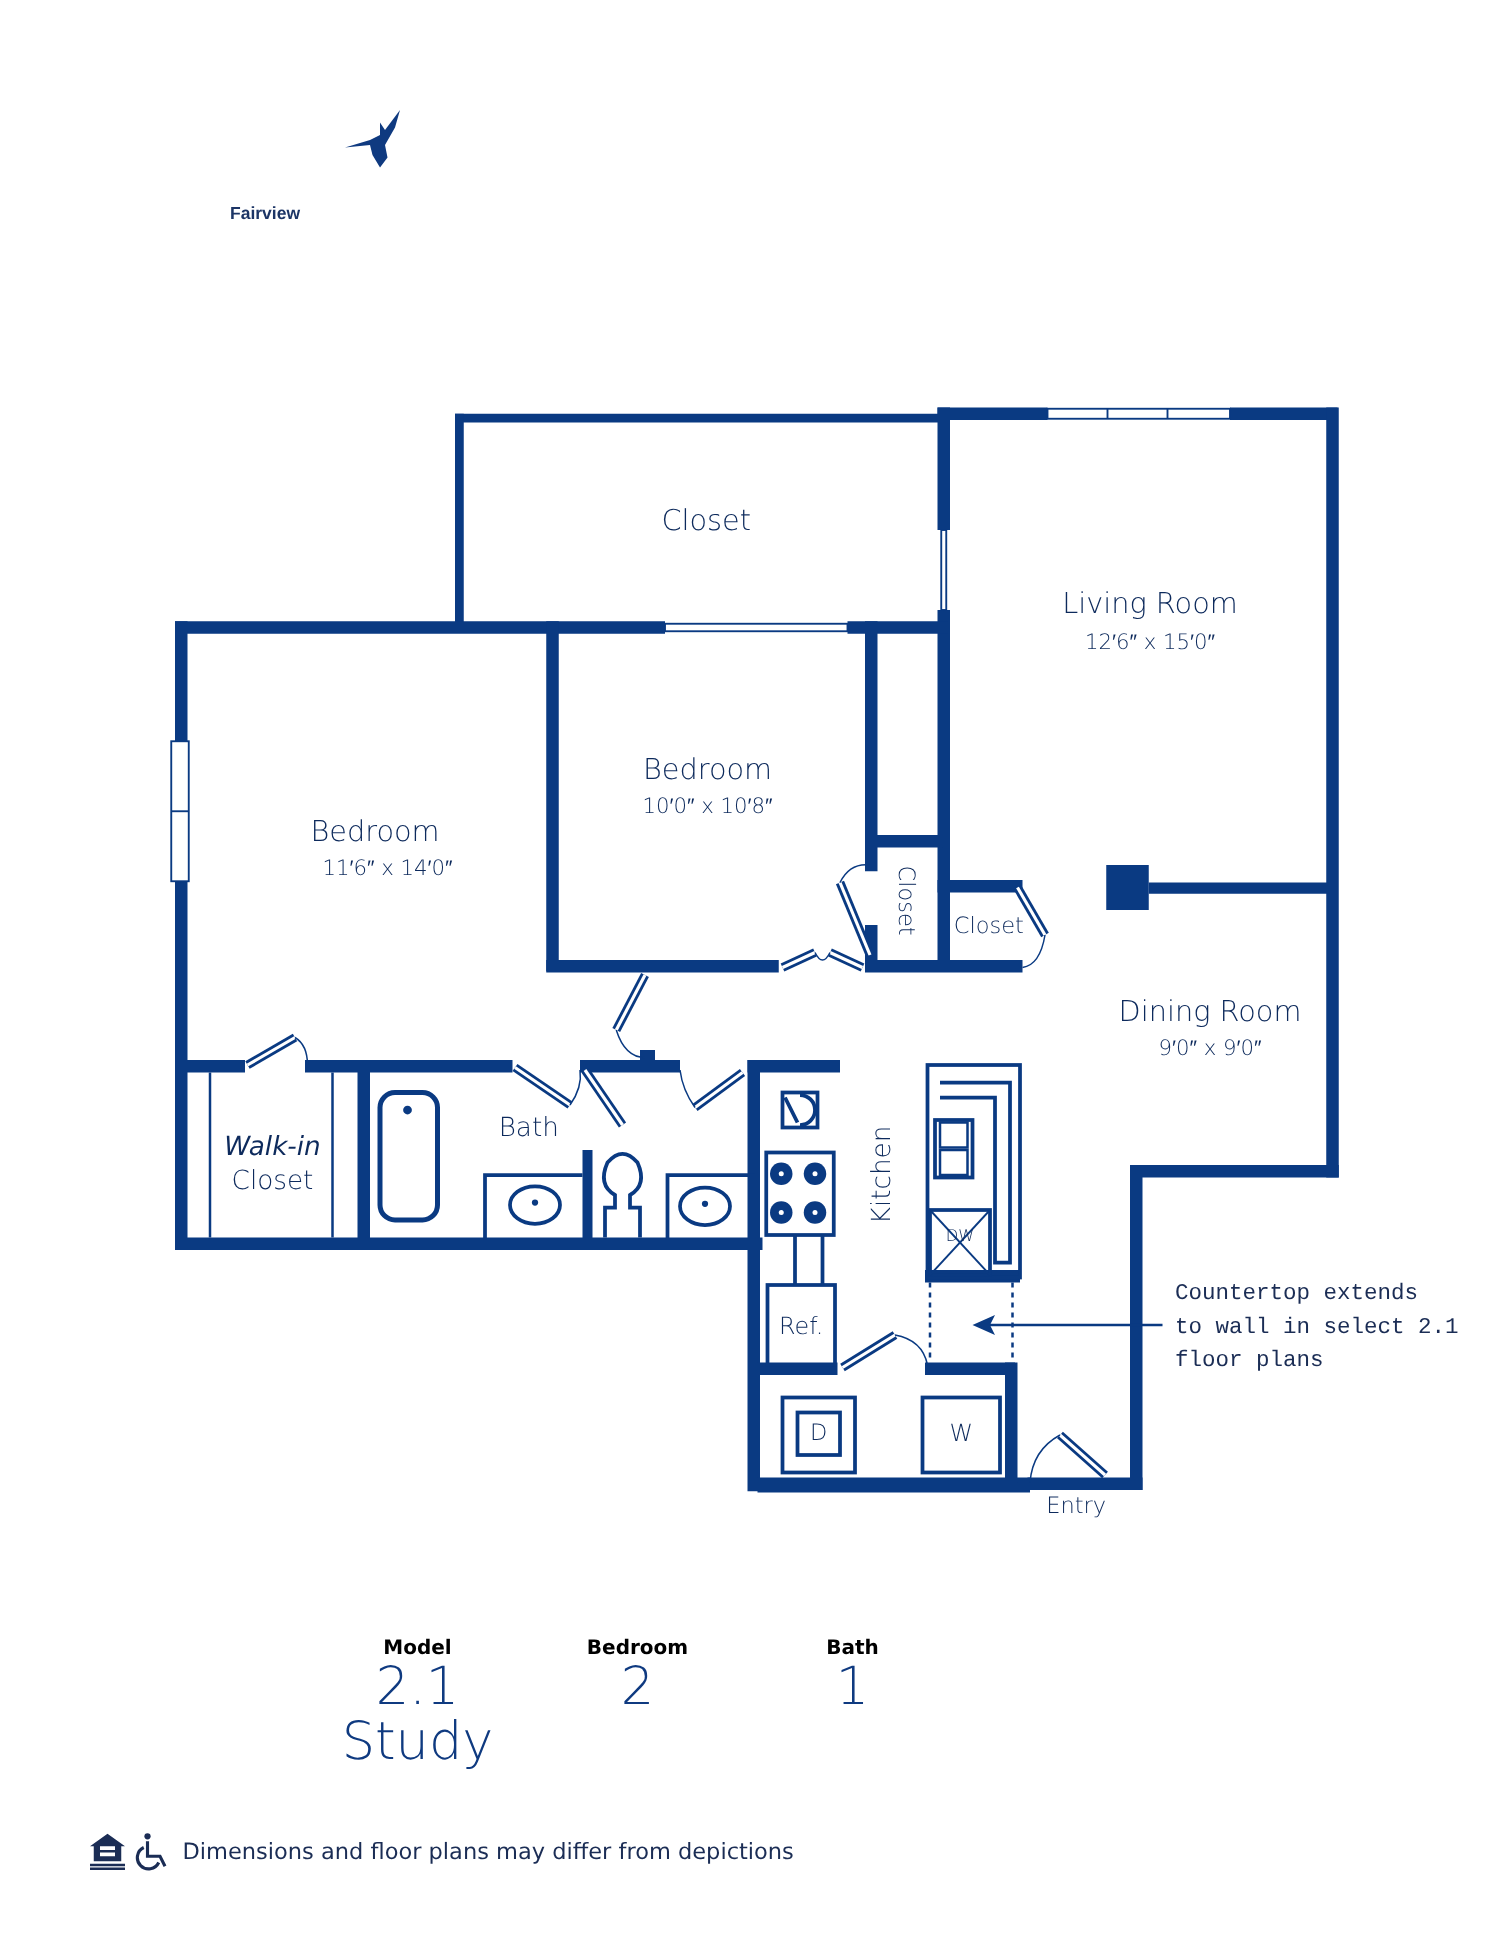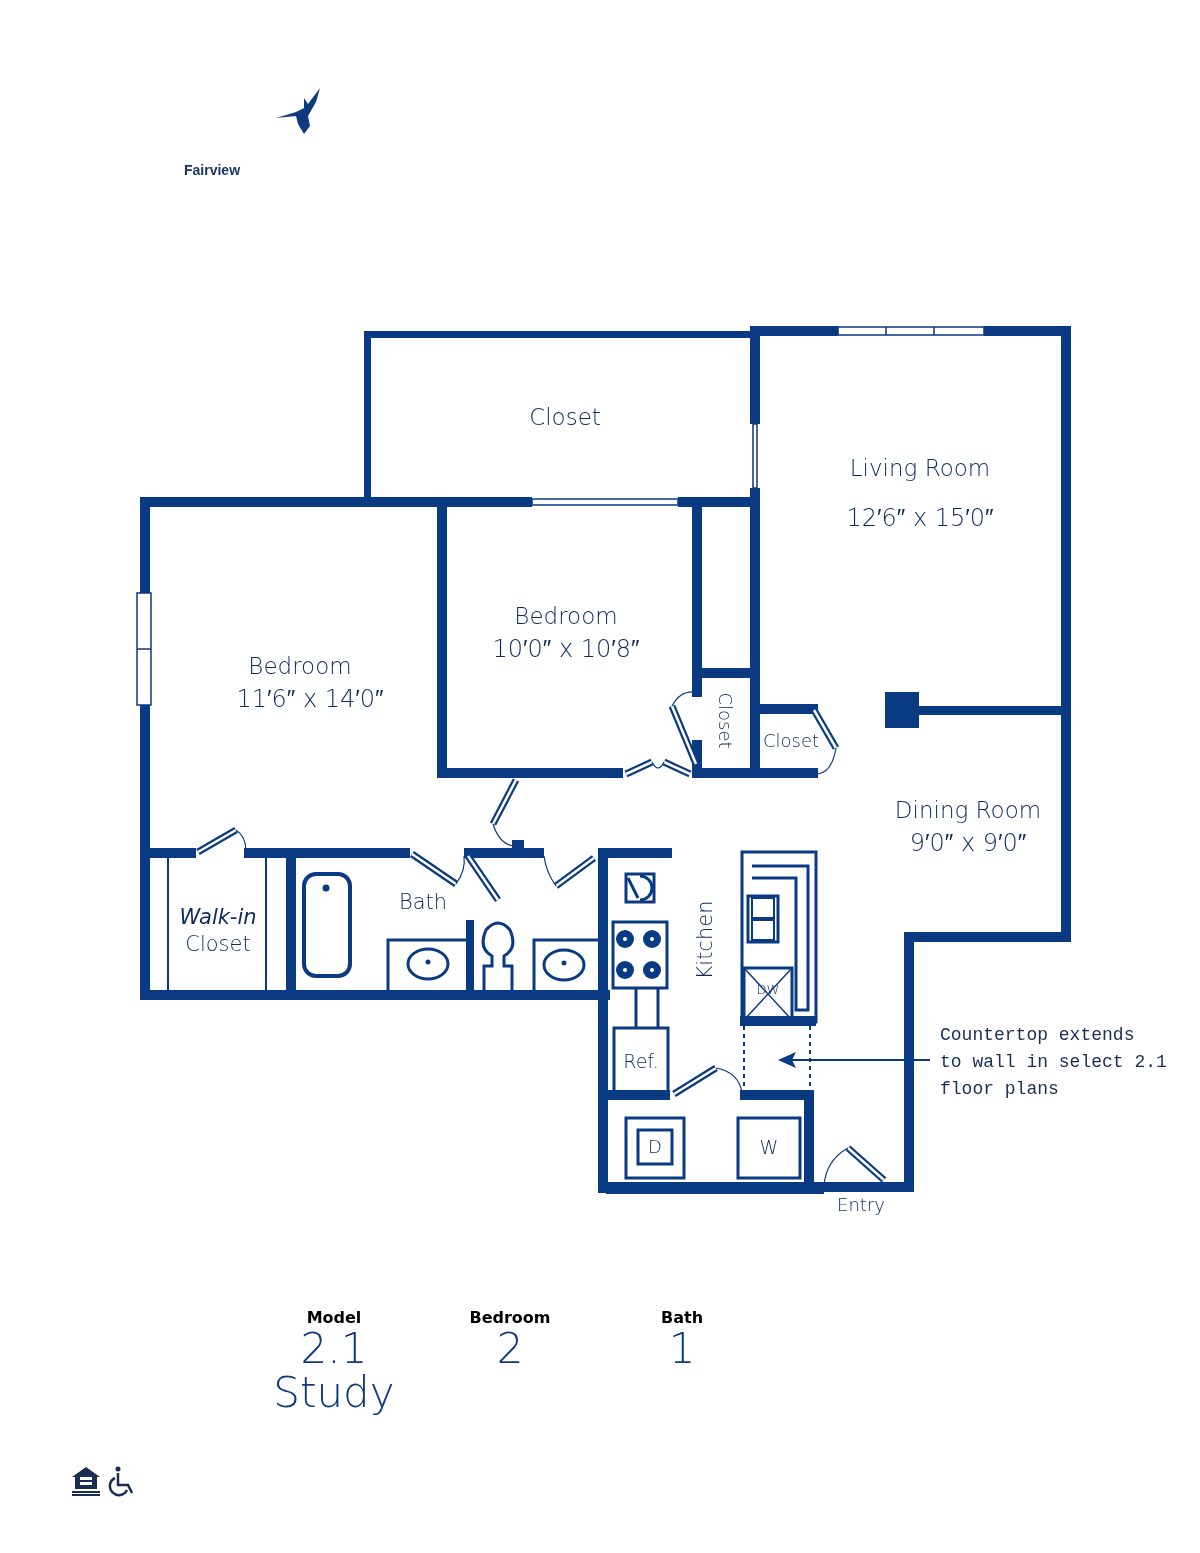--- a/index.html
+++ b/index.html
@@ -8,21 +8,21 @@
   .logo { position: absolute; left: 98px; top: 84px; width: 240px; height: 100px; }
   .logo-brand { position: absolute; left: 0; top: 24px; font-family: "Liberation Serif", serif;
                 font-size: 46px; letter-spacing: 0px; color: #0f3a80; line-height: 1; }
   .logo-sub { position: absolute; left: 86px; top: 78px; font-size: 14px; font-weight: bold;
               color: #1c3566; font-family: "Liberation Sans", sans-serif; }
   .logo-bird { position: absolute; left: 170px; top: 0; width: 60px; height: 60px; }
   svg.plan { position: absolute; left: 0; top: 0; }
   .lbl { position: absolute; font-family: "DejaVu Sans", sans-serif; color: #0d2a5c;
          text-align: center; white-space: nowrap; font-weight: 300; }
   .room-name { font-size: 23px; }
-  .room-dim { font-size: 24px; }
+  .room-dim { font-size: 17px; }
   .note { position: absolute; left: 940px; top: 1022px; font-size: 18px; line-height: 27px;
           color: #1b2d55; font-family: Liberation Mono, monospace; }
   .stats { position: absolute; top: 1308px; left: 0; width: 1200px; height: 140px; }
   .stat { position: absolute; text-align: center; }
   .stat-label { font-size: 16px; color: #000000; font-family: "DejaVu Sans", sans-serif; font-weight: bold; }
   .stat-value { font-size: 42px; color: #0f3a80; font-family: "DejaVu Sans", sans-serif; font-weight: 300; line-height: 1.05; }
   .footer { position: absolute; left: 70px; top: 1463px; height: 36px; display: flex; align-items: center; }
   .footer-text { font-size: 18px; color: #1b2d55; margin-left: 8px; }
   .eho { width: 32px; height: 32px; }
   .wc { width: 30px; height: 32px; margin-left: 6px; }
@@ -202,21 +202,21 @@
     <line x1="744" y1="1026" x2="744" y2="1090"></line>
     <line x1="810" y1="1026" x2="810" y2="1090"></line>
   </g>
 
   <line x1="786" y1="1060" x2="930" y2="1060" stroke="#0a3a82" stroke-width="2"></line>
   <polygon points="778,1060 796,1052 792,1060 796,1068" fill="#0a3a82"></polygon>
 </svg>
 
 <div class="lbl room-name" style="left:510px; top:404px; width:110px;">Closet</div>
 
-<div class="lbl room-name" style="left:820px; top:455px; width:200px;">Living Room</div>
+<div class="lbl room-name" style="left:820px; top:470px; width:200px;">Living Room</div>
 <div class="lbl room-dim" style="left:820px; top:504px; width:200px;">12′6″ x 15′0″</div>
 
 <div class="lbl room-name" style="left:466px; top:603px; width:200px;">Bedroom</div>
 <div class="lbl room-dim" style="left:466px; top:635px; width:200px;">10′0″ x 10′8″</div>
 
 <div class="lbl room-name" style="left:200px; top:653px; width:200px;">Bedroom</div>
 <div class="lbl room-dim" style="left:200px; top:685px; width:220px;">11′6″ x 14′0″</div>
 
 <div class="lbl room-name" style="left:868px; top:797px; width:200px;">Dining Room</div>
 <div class="lbl room-dim" style="left:868px; top:829px; width:200px;">9′0″ x 9′0″</div>
@@ -266,13 +266,14 @@
     <rect x="10" y="12" width="12" height="3" fill="#fff"></rect>
     <rect x="10" y="17" width="12" height="3" fill="#fff"></rect>
     <rect x="2" y="26" width="28" height="2" fill="#1b2d55"></rect>
     <rect x="2" y="29" width="28" height="2" fill="#1b2d55"></rect>
   </svg>
   <svg class="wc" viewBox="0 0 30 32">
     <circle cx="10" cy="4" r="2.5" fill="#1b2d55"></circle>
     <path d="M10 8 L10 20 L20 20 L24 28" fill="none" stroke="#1b2d55" stroke-width="2.5"></path>
     <path d="M7 13 A9 9 0 1 0 19 25" fill="none" stroke="#1b2d55" stroke-width="2.5"></path>
   </svg>
+  <span class="footer-text">Dimensions and floor plans may differ from depictions</span>
 </div>
 
 </body></html>

